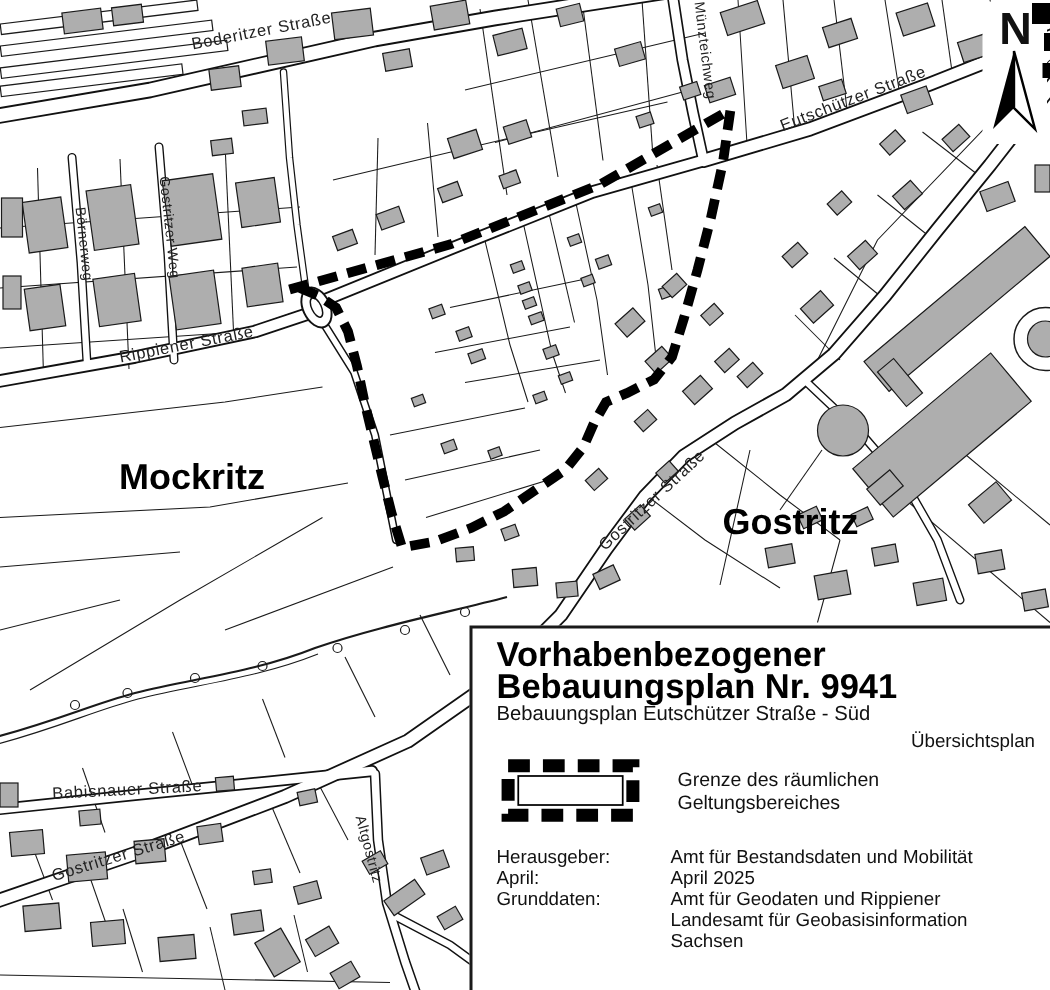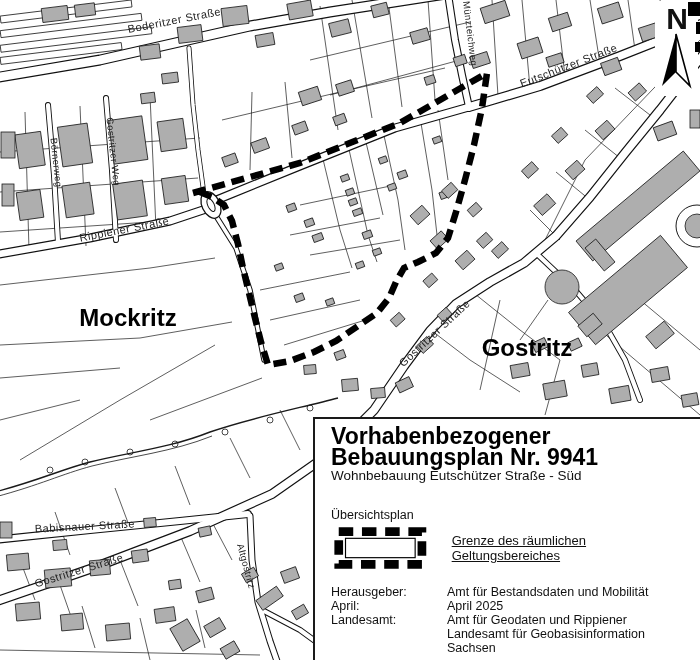--- a/index.html
+++ b/index.html
@@ -16,23 +16,23 @@
   .place-label{font-size:24px;font-weight:bold;fill:#000;}
   .north-n{font-size:30px;font-weight:bold;}
   
   .legend{
     position:absolute;left:313px;top:417px;right:-2px;bottom:-2px;
     background:#fff;border:2px solid #1a1a1a;
     padding:7px 10px 6px 16px;box-sizing:border-box;
   }
   .lg-title{font-size:23px;font-weight:bold;line-height:21px;color:#000;}
   .lg-sub{font-size:13.5px;line-height:16.5px;color:#111;}
-  .lg-plan{font-size:12.5px;margin-top:23px;color:#111;}
+  .lg-plan{font-size:12.5px;margin-top:2px;color:#111;text-align:right;}
   .lg-symrow{display:flex;align-items:center;margin-top:2px;}
-  .lg-symlabel{font-size:13px;color:#111;margin-left:22px;text-decoration:underline;}
+  .lg-symlabel{font-size:13px;color:#111;margin-left:22px;}
   .lg-rows{margin-top:13px;font-size:12.5px;line-height:14px;color:#111;}
   .lg-row{display:flex;}
   .lg-key{width:116px;flex:0 0 116px;}
   .lg-val{flex:1;}
 </style>
 </head>
 <body>
 
 <div id="map-wrap">
 <svg width="700" height="660" viewBox="0 0 700 660">
@@ -355,21 +355,21 @@
     <rect x="688" y="2" width="12" height="14"></rect>
     <rect x="696" y="22" width="4" height="12"></rect>
     <rect x="695" y="42" width="5" height="10"></rect>
   </g>
 </svg>
 </div>
 
 <div class="legend">
   <div class="lg-title">Vorhabenbezogener</div>
   <div class="lg-title">Bebauungsplan Nr. 9941</div>
-  <div class="lg-sub">Wohnbebauung Eutschützer Straße - Süd</div>
+  <div class="lg-sub">Bebauungsplan Eutschützer Straße - Süd</div>
 
   <div class="lg-plan">Übersichtsplan</div>
 
   <div class="lg-symrow">
     <svg width="102" height="48" viewBox="0 0 102 48">
       <rect x="8" y="7" width="86" height="34" fill="#fff" stroke="#000" stroke-width="9" stroke-dasharray="15 9"></rect>
       <rect x="15" y="14" width="72" height="20" fill="#fff" stroke="#000" stroke-width="1.2"></rect>
     </svg>
     <span class="lg-symlabel">Grenze des räumlichen Geltungsbereiches</span>
   </div>
@@ -377,21 +377,21 @@
   <div class="lg-rows">
     <div class="lg-row">
       <span class="lg-key">Herausgeber:</span>
       <span class="lg-val">Amt für Bestandsdaten und Mobilität</span>
     </div>
     <div class="lg-row">
       <span class="lg-key">April:</span>
       <span class="lg-val">April 2025</span>
     </div>
     <div class="lg-row">
-      <span class="lg-key">Landesamt:</span>
+      <span class="lg-key">Grunddaten:</span>
       <span class="lg-val">Amt für Geodaten und Rippiener</span>
     </div>
     <div class="lg-row">
       <span class="lg-key"></span>
     </div>
     <div class="lg-row">
       <span class="lg-key"></span>
       <span class="lg-val">Landesamt für Geobasisinformation Sachsen</span>
     </div>
   </div>

